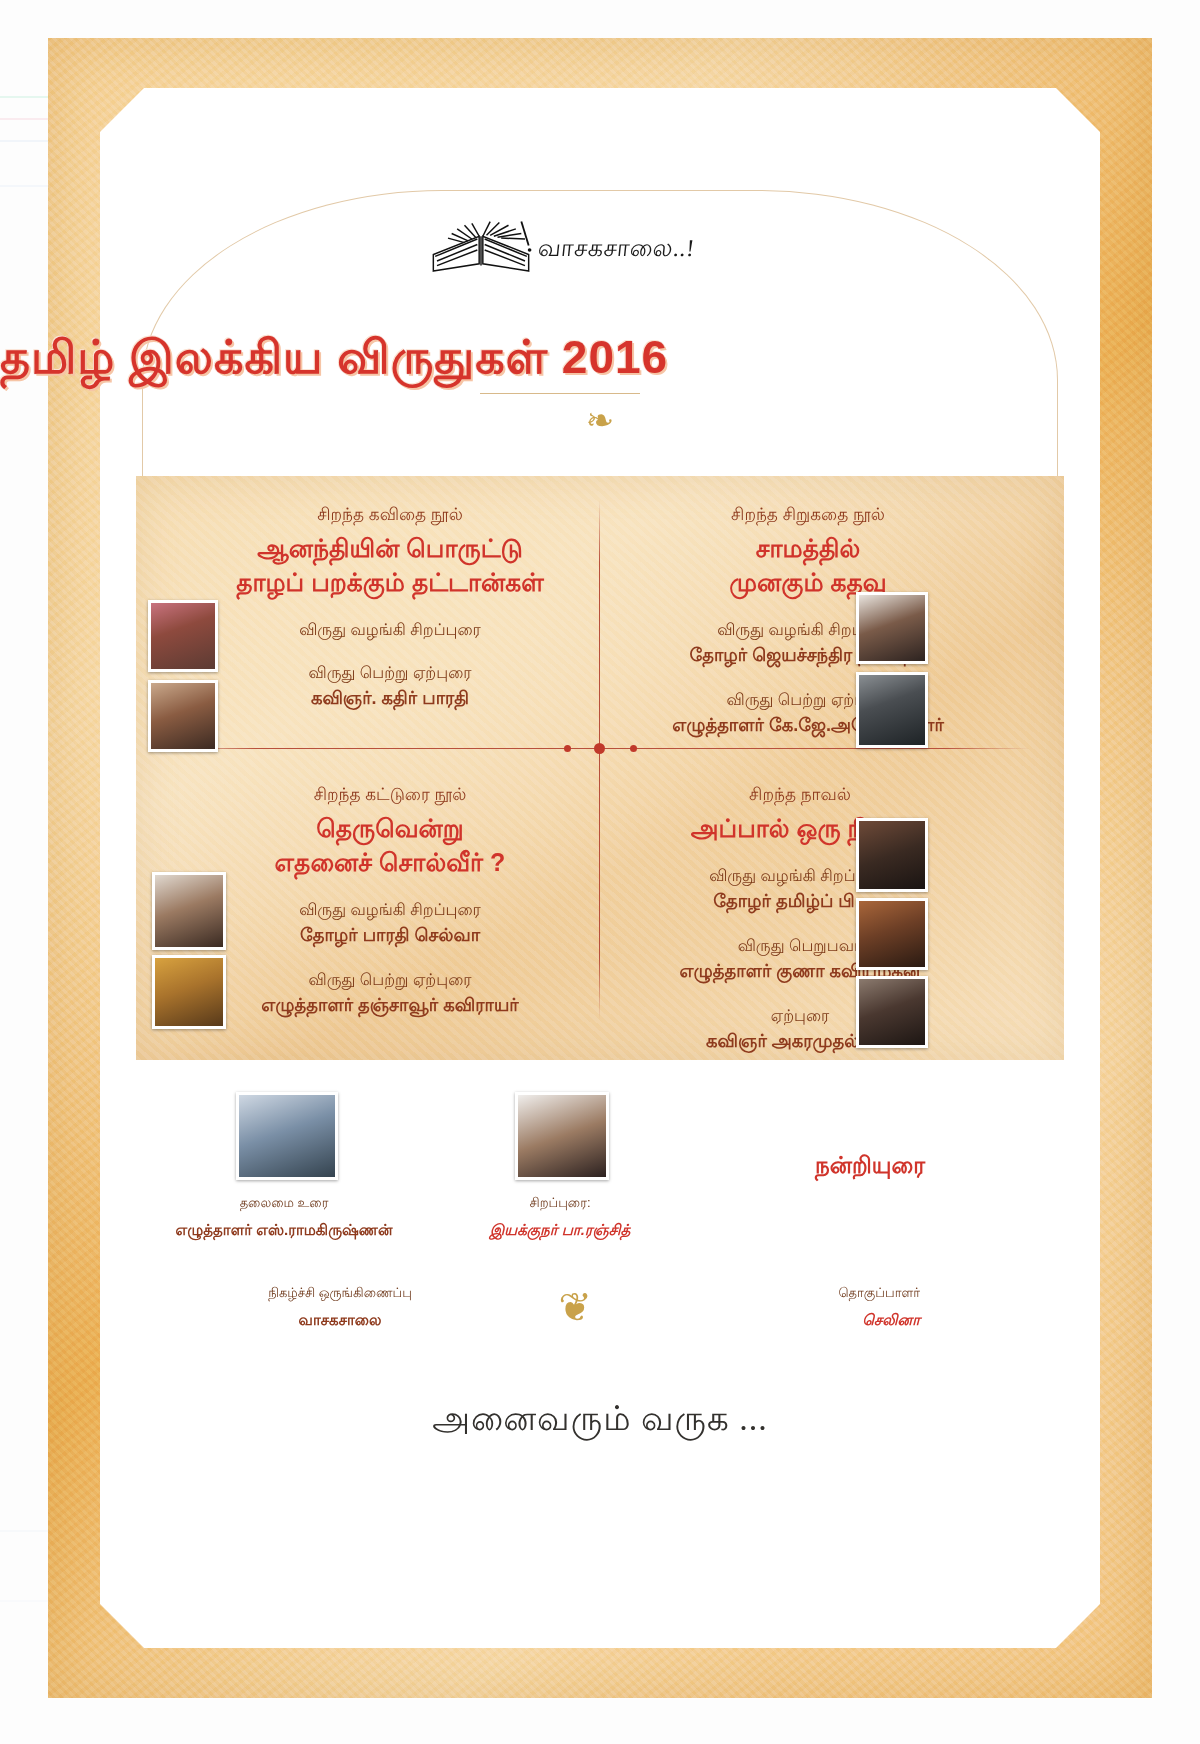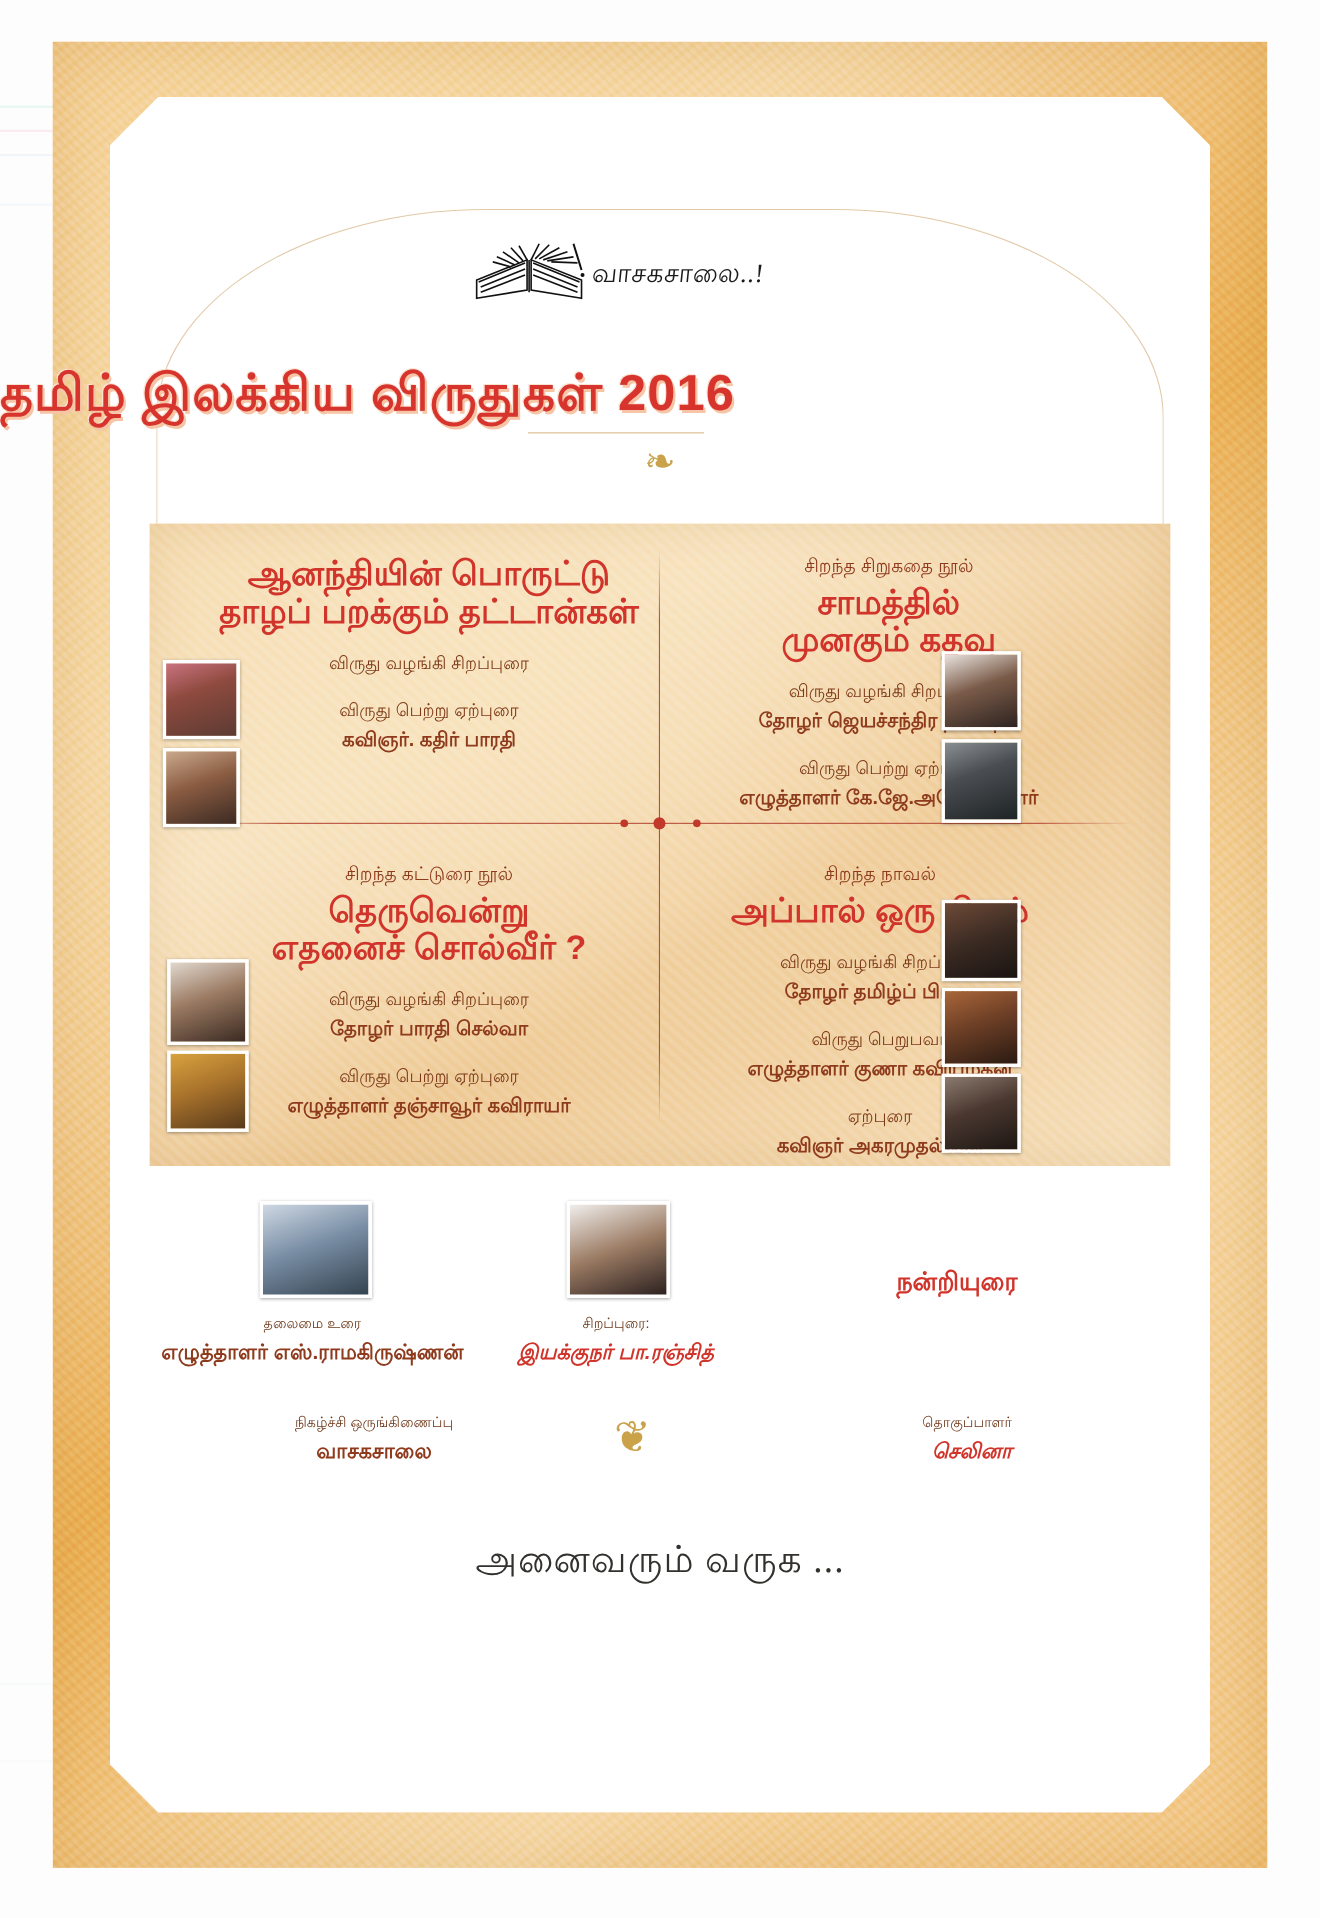--- a/index.html
+++ b/index.html
@@ -160,21 +160,21 @@
   .dot-s { position:absolute; width:7px; height:7px; border-radius:50%; background:#c0392b; }
 
   .quad { position: absolute; text-align: center; }
   .cat-label {
     font-size: 17px;
     color: #8e3a1d;
     margin-bottom: 5px;
     white-space: nowrap;
   }
   .book-title {
-    font-size: 31px;
+    font-size: 25px;
     font-weight: bold;
     color: #d0342b;
     line-height: 34px;
     white-space: nowrap;
   }
   .role-block { margin-top: 18px; }
   .role-line {
     font-size: 16px;
     color: #7d3a18;
     line-height: 25px;
@@ -202,21 +202,21 @@
     position: absolute;
     text-align: center;
   }
   .credit .c-role {
     font-size: 13px;
     color: #6f3a1c;
     line-height: 26px;
     white-space: nowrap;
   }
   .credit .c-name {
-    font-size: 19px;
+    font-size: 15px;
     font-weight: bold;
     color: #8e3a1d;
     line-height: 28px;
     white-space: nowrap;
   }
   .c-name.red { color:#d0342b;font-style:italic; }
 
   #thanks {
     position: absolute;
     left: 740px; top: 1152px;
@@ -301,20 +301,21 @@
   <div id="title-ornament">❧</div>
 
   <div id="awards-panel"></div>
   <div class="div-v"></div>
   <div class="div-h"></div>
   <div class="dot-c" style="left:594px;top:743px;"></div>
   <div class="dot-s" style="left:564px;top:745px;"></div>
   <div class="dot-s" style="left:630px;top:745px;"></div>
 
   <div class="quad" style="left:190px;top:505px;width:400px;">
+    <div class="cat-label">சிறந்த கவிதை நூல்</div>
     <div class="book-title">ஆனந்தியின் பொருட்டு</div>
     <div class="book-title">தாழப் பறக்கும் தட்டான்கள்</div>
     <div class="role-block">
       <div class="role-line">விருது வழங்கி சிறப்புரை</div>
     </div>
     <div class="role-block">
       <div class="role-line">விருது பெற்று ஏற்புரை</div>
       <div class="person-line">கவிஞர். கதிர் பாரதி</div>
     </div>
   </div>

